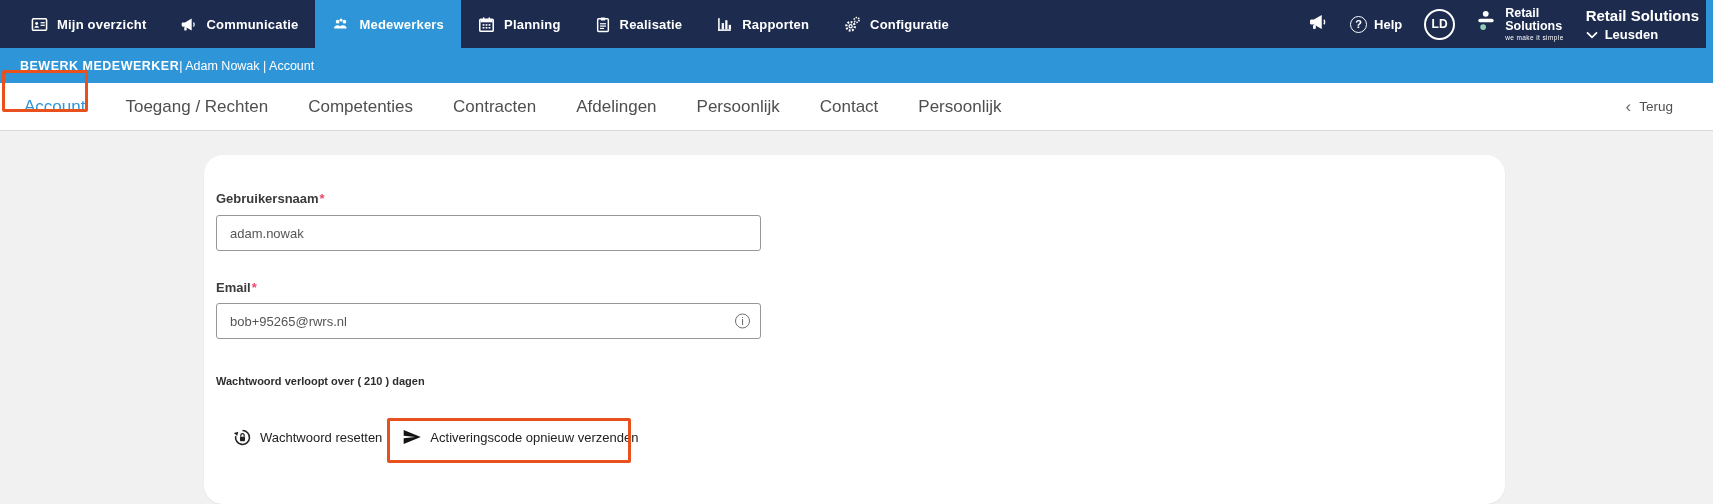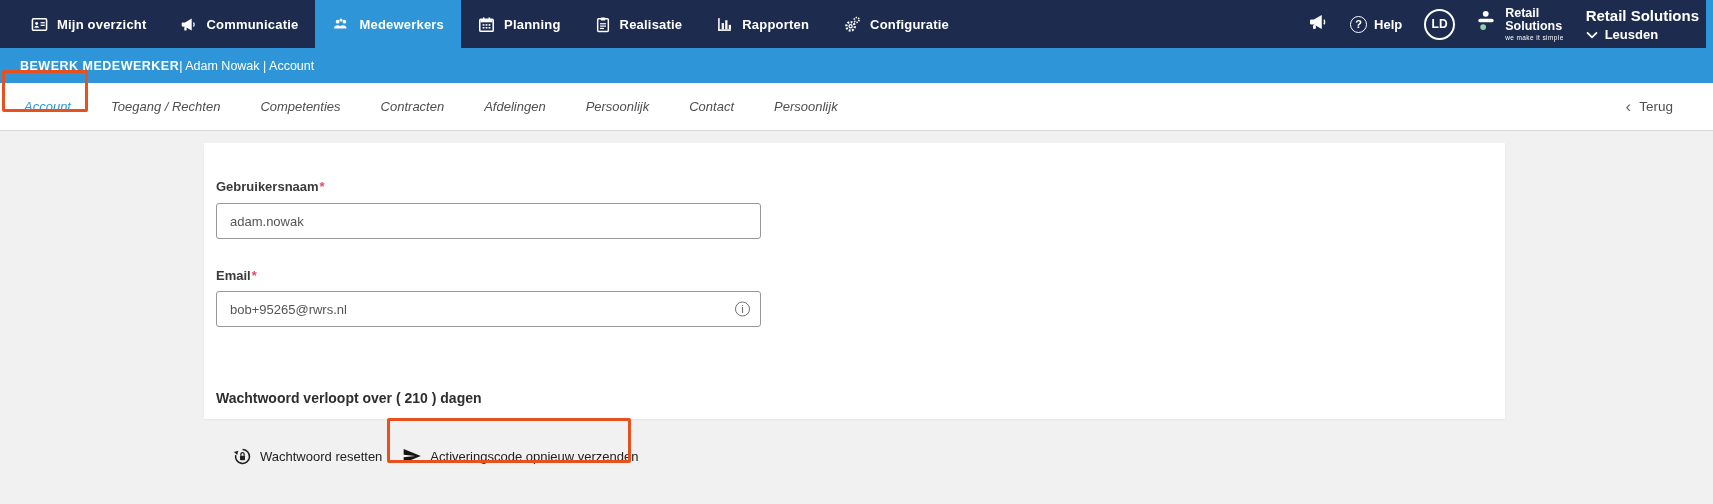--- a/index.html
+++ b/index.html
@@ -27,38 +27,38 @@
   .org-loc { display:flex; align-items:center; justify-content:flex-start; gap:7px; font-size:13px; font-weight:600; margin-top:2px; }
   .blue-edge { position:absolute; top:0; right:0; width:7px; height:48px; background:#2e96d8; }
 
   
   .crumbbar { height:35px; background:#2e96d8; color:#fff; display:flex; align-items:center; padding-left:20px; }
   .crumb-section { font-size:12.5px; font-weight:700; letter-spacing:.5px; }
   .crumb-detail { font-size:12.5px; font-weight:400; }
 
   
   .tabbar { height:48px; background:#fff; border-bottom:1px solid #d9d9d9; display:flex; align-items:center; padding:0 40px 0 24px; gap:40px; }
-  .tab { font-size:13px; color:#4f4f4f; white-space:nowrap; cursor:pointer;font-style:italic; }
+  .tab { font-size:17px; color:#4f4f4f; white-space:nowrap; cursor:pointer; }
   .tab.active { color:#2e96d8; }
   .back-link { margin-left:auto; display:flex; align-items:center; gap:8px; font-size:13.5px; color:#4f4f4f; cursor:pointer; }
   .back-chevron { font-size:17px; color:#666; line-height:1; }
 
   
   .content { position:relative; height:380px; background:#f1f1f1; }
-  .card { position:absolute; left:204px; top:12px; width:1301px; height:276px; background:#fff; box-shadow:0 1px 2px rgba(0,0,0,.05); }
+  .card { position:absolute; left:204px; top:24px; width:1301px; height:349px; background:#fff; box-shadow:0 1px 2px rgba(0,0,0,.05);border-radius:19px; }
   .card-inner { padding:0 12px; }
   .field-label { display:block; font-size:13px; font-weight:600; color:#3a3a3a; line-height:16px; }
   .label-username { margin-top:36px; }
   .label-email { margin-top:29px; }
   .req { color:#e8486d; margin-left:1px; }
   .text-input { width:545px; height:36px; border:1px solid #979797; border-radius:3px; background:#fff; font-family:inherit; font-size:13px; color:#555; padding:14px 13px; margin-top:8px; outline:none; }
   .input-wrap { position:relative; width:545px; margin-top:7px; }
   .input-wrap .text-input { width:100%; margin-top:0; padding-right:34px; }
   .info-icon { position:absolute; right:11px; top:50%; transform:translateY(-50%); width:15px; height:15px; border:1.2px solid #6f6f6f; border-radius:50%; display:flex; align-items:center; justify-content:center; font-size:10px; color:#555; cursor:pointer; }
-  .notice { margin-top:63px; font-size:14px; font-weight:700; color:#2e2e2e; }
+  .notice { margin-top:36px; font-size:11px; font-weight:700; color:#2e2e2e; }
   .actions { margin-top:40px; display:flex; align-items:center; gap:20px; padding-left:17px; }
   .action-btn { display:flex; align-items:center; gap:8px; background:none; border:none; padding:0; font-family:inherit; font-size:13px; color:#222; cursor:pointer; white-space:nowrap; }
   .action-btn svg { display:block; flex:0 0 auto; }
 
   
   .annotation { position:absolute; border:3px solid #e8501d; border-radius:2px; pointer-events:none; z-index:6; }
   .annotation.box-account { left:2px; top:70px; width:86px; height:42px; }
   .annotation.box-resend { left:387px; top:418px; width:244px; height:45px; }
 </style>
 </head>

